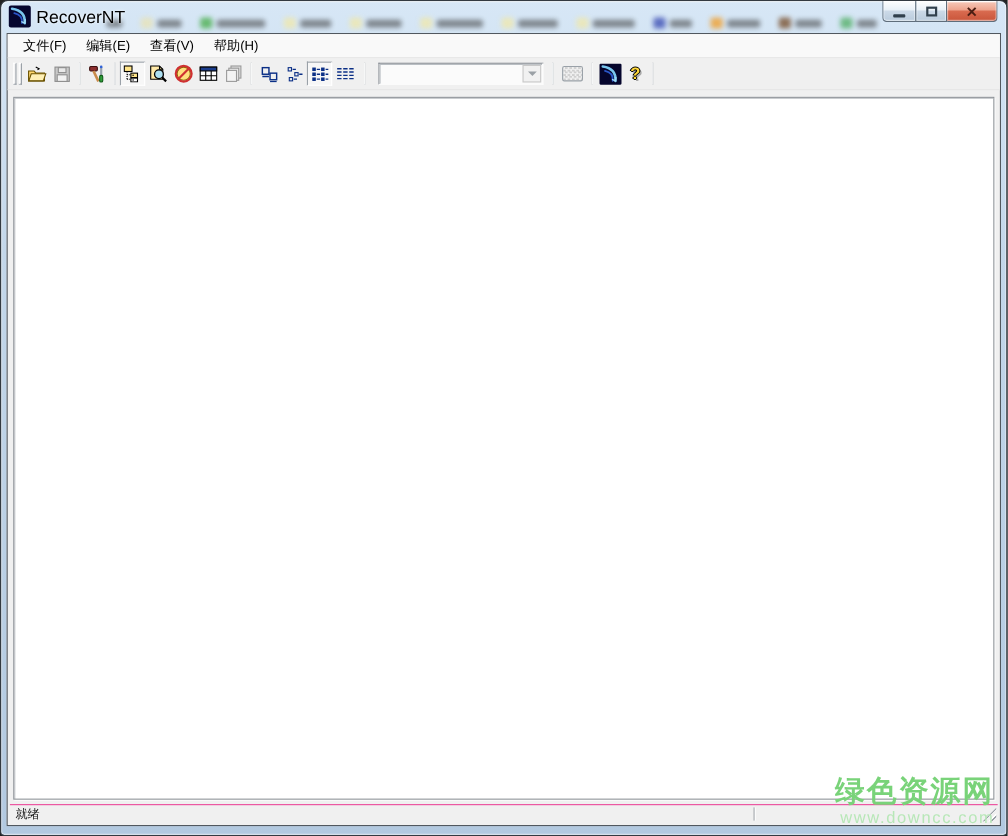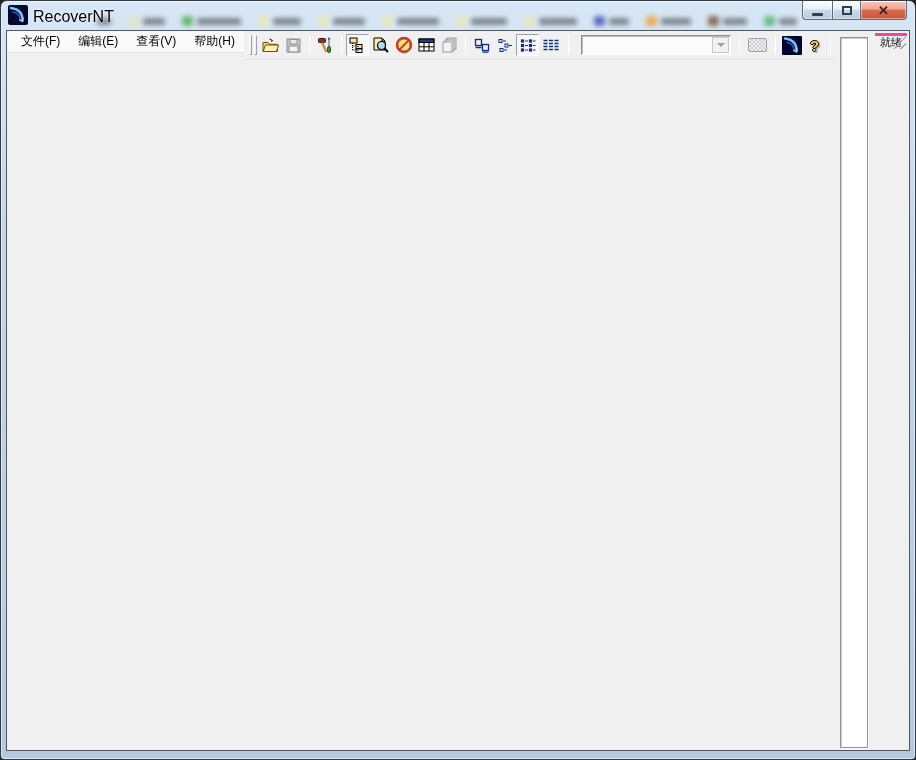--- a/index.html
+++ b/index.html
@@ -50,21 +50,21 @@
     background: linear-gradient(180deg, #f6cabb 0%, #eda38d 45%, #d96b50 50%, #c9553a 100%);
   }
   .glyph-min { width: 11px; height: 3px; background: #31404d; margin-top: 8px; border-radius: 1px; }
   .glyph-max { width: 10px; height: 9px; border: 2px solid #31404d; margin-top: 1px; }
   .glyph-close { font-size: 13px; font-weight: bold; color: #4a1d12; line-height: 1; margin-top: 1px; }
 
   
   .client {
     position: absolute; left: 5px; right: 5px; top: 29px; bottom: 8px;
     background: #f0f0f0; border: 1px solid #51585f;
-    display: flex; 
+    display: flex; flex-direction: column;
   }
 
   .menubar {
     height: 22px; background: #f9f9f9; border-bottom: 1px solid #e4e4e4;
     display: flex; align-items: stretch; padding-left: 5px; font-size: 12px; color: #000;
   }
   .menu-item { display: flex; align-items: center; padding: 0 9px; cursor: default; }
 
   .toolbar {
     height: 29px; background: #f0f0f0; border-bottom: 1px solid #e6e6e6;
@@ -110,22 +110,22 @@
   }
 
   .content {
     flex: 1; margin: 6px 5px 2px 5px; background: #ffffff;
     border: 1px solid #8f9499;
     box-shadow: 1px 1px 0 #fcfcfc, inset 1px 1px 0 #c9cccf;
     position: relative;
   }
 
   .statusbar {
-    height: 17px; margin: 2px 2px 12px 2px; background: #f0f0f0;
-    border-top: 3px solid #ec4899; position: relative;
+    height: 17px; margin: 2px 2px 2px 2px; background: #f0f0f0;
+    border-top: 1px solid #ec4899; position: relative;
     font-size: 11px; color: #111; display: flex; align-items: flex-end; padding: 0 5px;
   }
   .status-divider {
     position: absolute; left: 676px; top: 2px; bottom: 2px; width: 2px;
     border-left: 1px solid #a5aaae; border-right: 1px solid #fff;
   }
   .resize-grip {
     position: absolute; right: 1px; bottom: 1px; width: 13px; height: 13px;
     background: repeating-linear-gradient(135deg, rgba(0,0,0,0) 0 3px, #ffffff 3px 4px, #9aa1a8 4px 5px);
     clip-path: polygon(100% 0, 100% 100%, 0 100%);
@@ -427,14 +427,18 @@
 
     <div class="statusbar">
       <span>就绪</span>
       <div class="status-divider"></div>
       <div class="resize-grip"></div>
     </div>
   </div>
 
   <div class="bottom-edge"></div>
 
+  <div class="watermark">
+    <div class="wm1" style="color: rgb(121, 211, 121);">绿色资源网</div>
+    <div class="wm2" style="color: rgb(183, 231, 183);">www.downcc.com</div>
+  </div>
 
 </div>
 
 </body></html>

